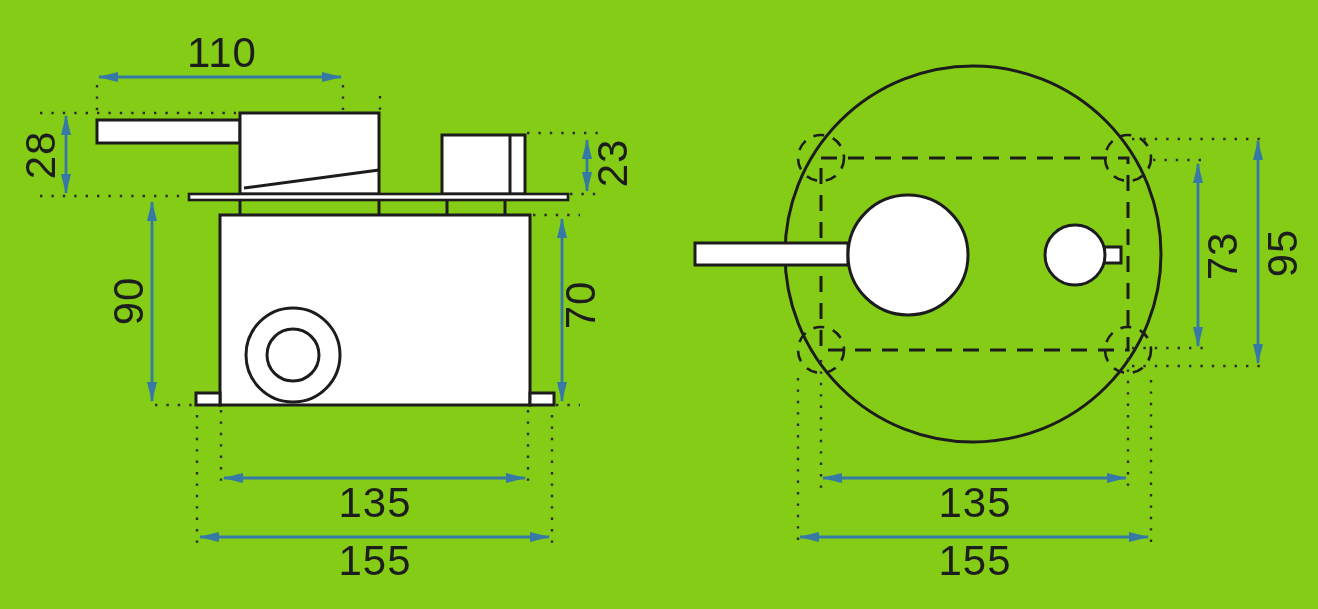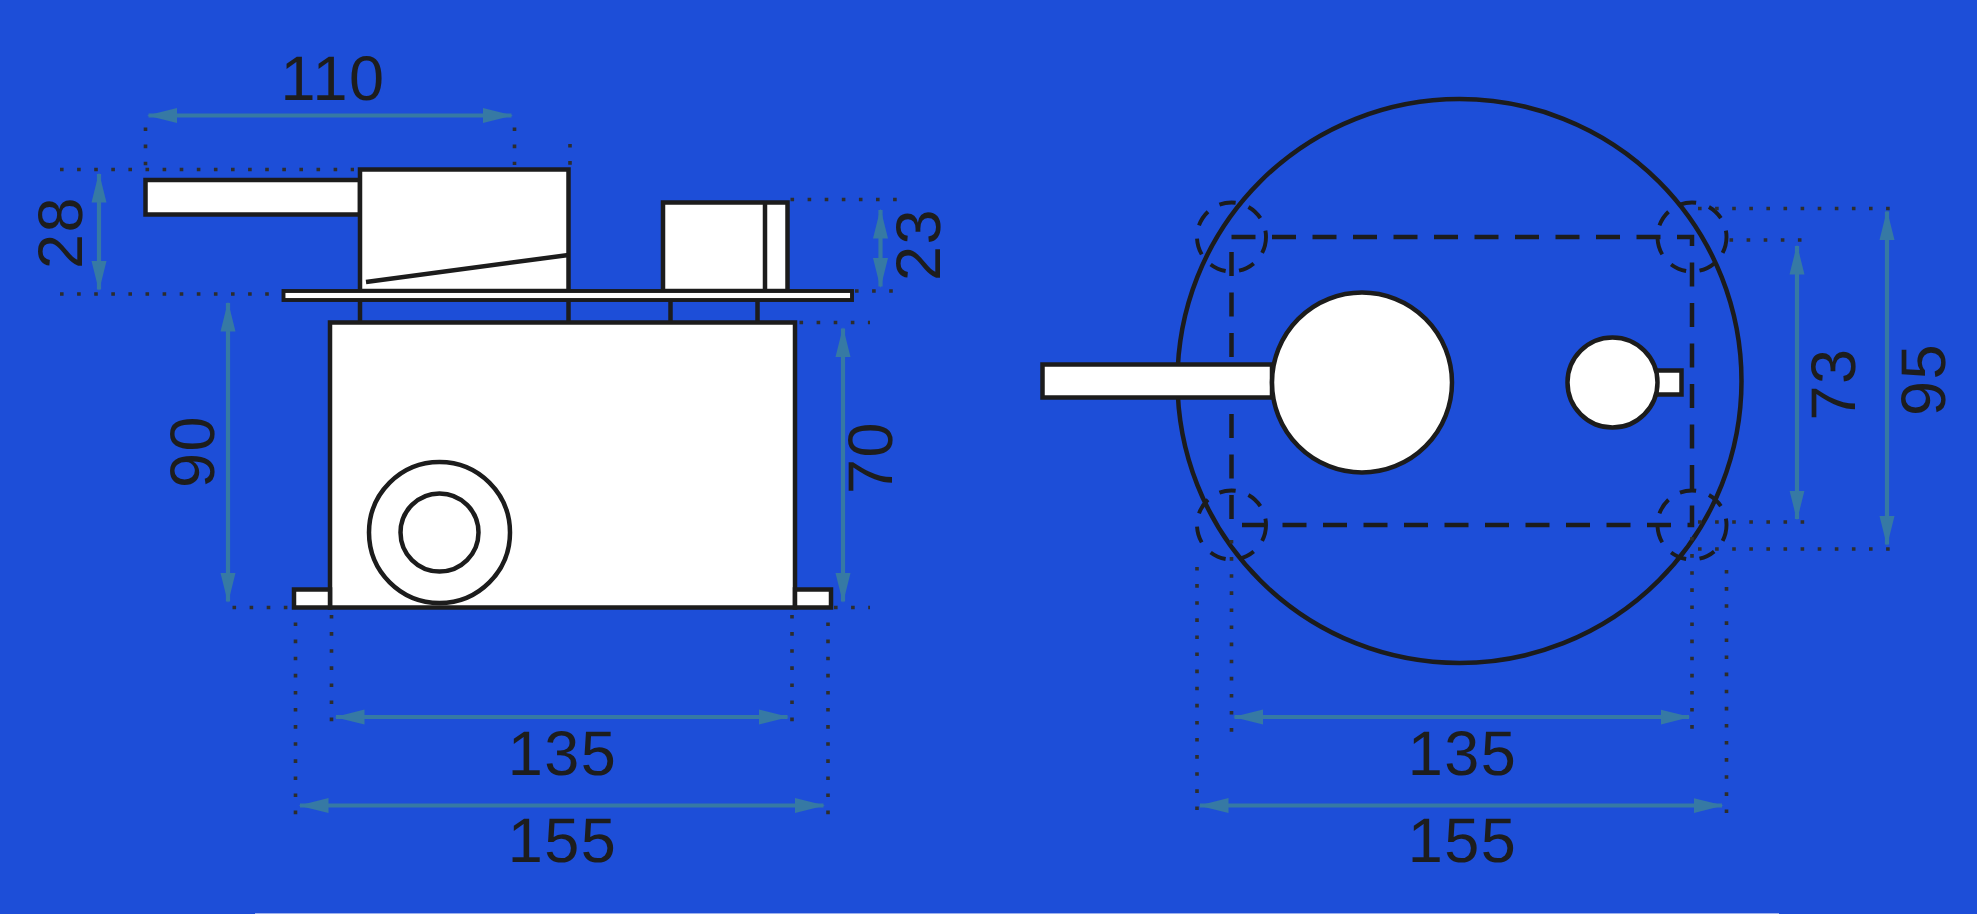--- a/index.html
+++ b/index.html
@@ -1,20 +1,20 @@
 <!DOCTYPE html>
 <html><head>
 <meta charset="utf-8">
 <style>
   html, body { margin: 0; padding: 0; background: #ffffff; }
   .stage {
     position: relative;
     width: 1318px;
     height: 609px;
-    background: #1d4ed8;
+    background: #84cc16;
     font-family: "Liberation Sans", "DejaVu Sans", sans-serif;
     overflow: hidden;
   }
   svg { display: block; }
   
   .ln   { stroke: #1c1c1c; stroke-width: 3;   fill: none; stroke-linejoin: miter; }
   .lnw  { stroke: #1c1c1c; stroke-width: 3;   fill: #ffffff; }
   .thin { stroke: #1c1c1c; stroke-width: 2.6; fill: #ffffff; }
   
   .dot  { stroke: #2d2d2d; stroke-width: 2.4; fill: none; stroke-dasharray: 2.4 9; }

